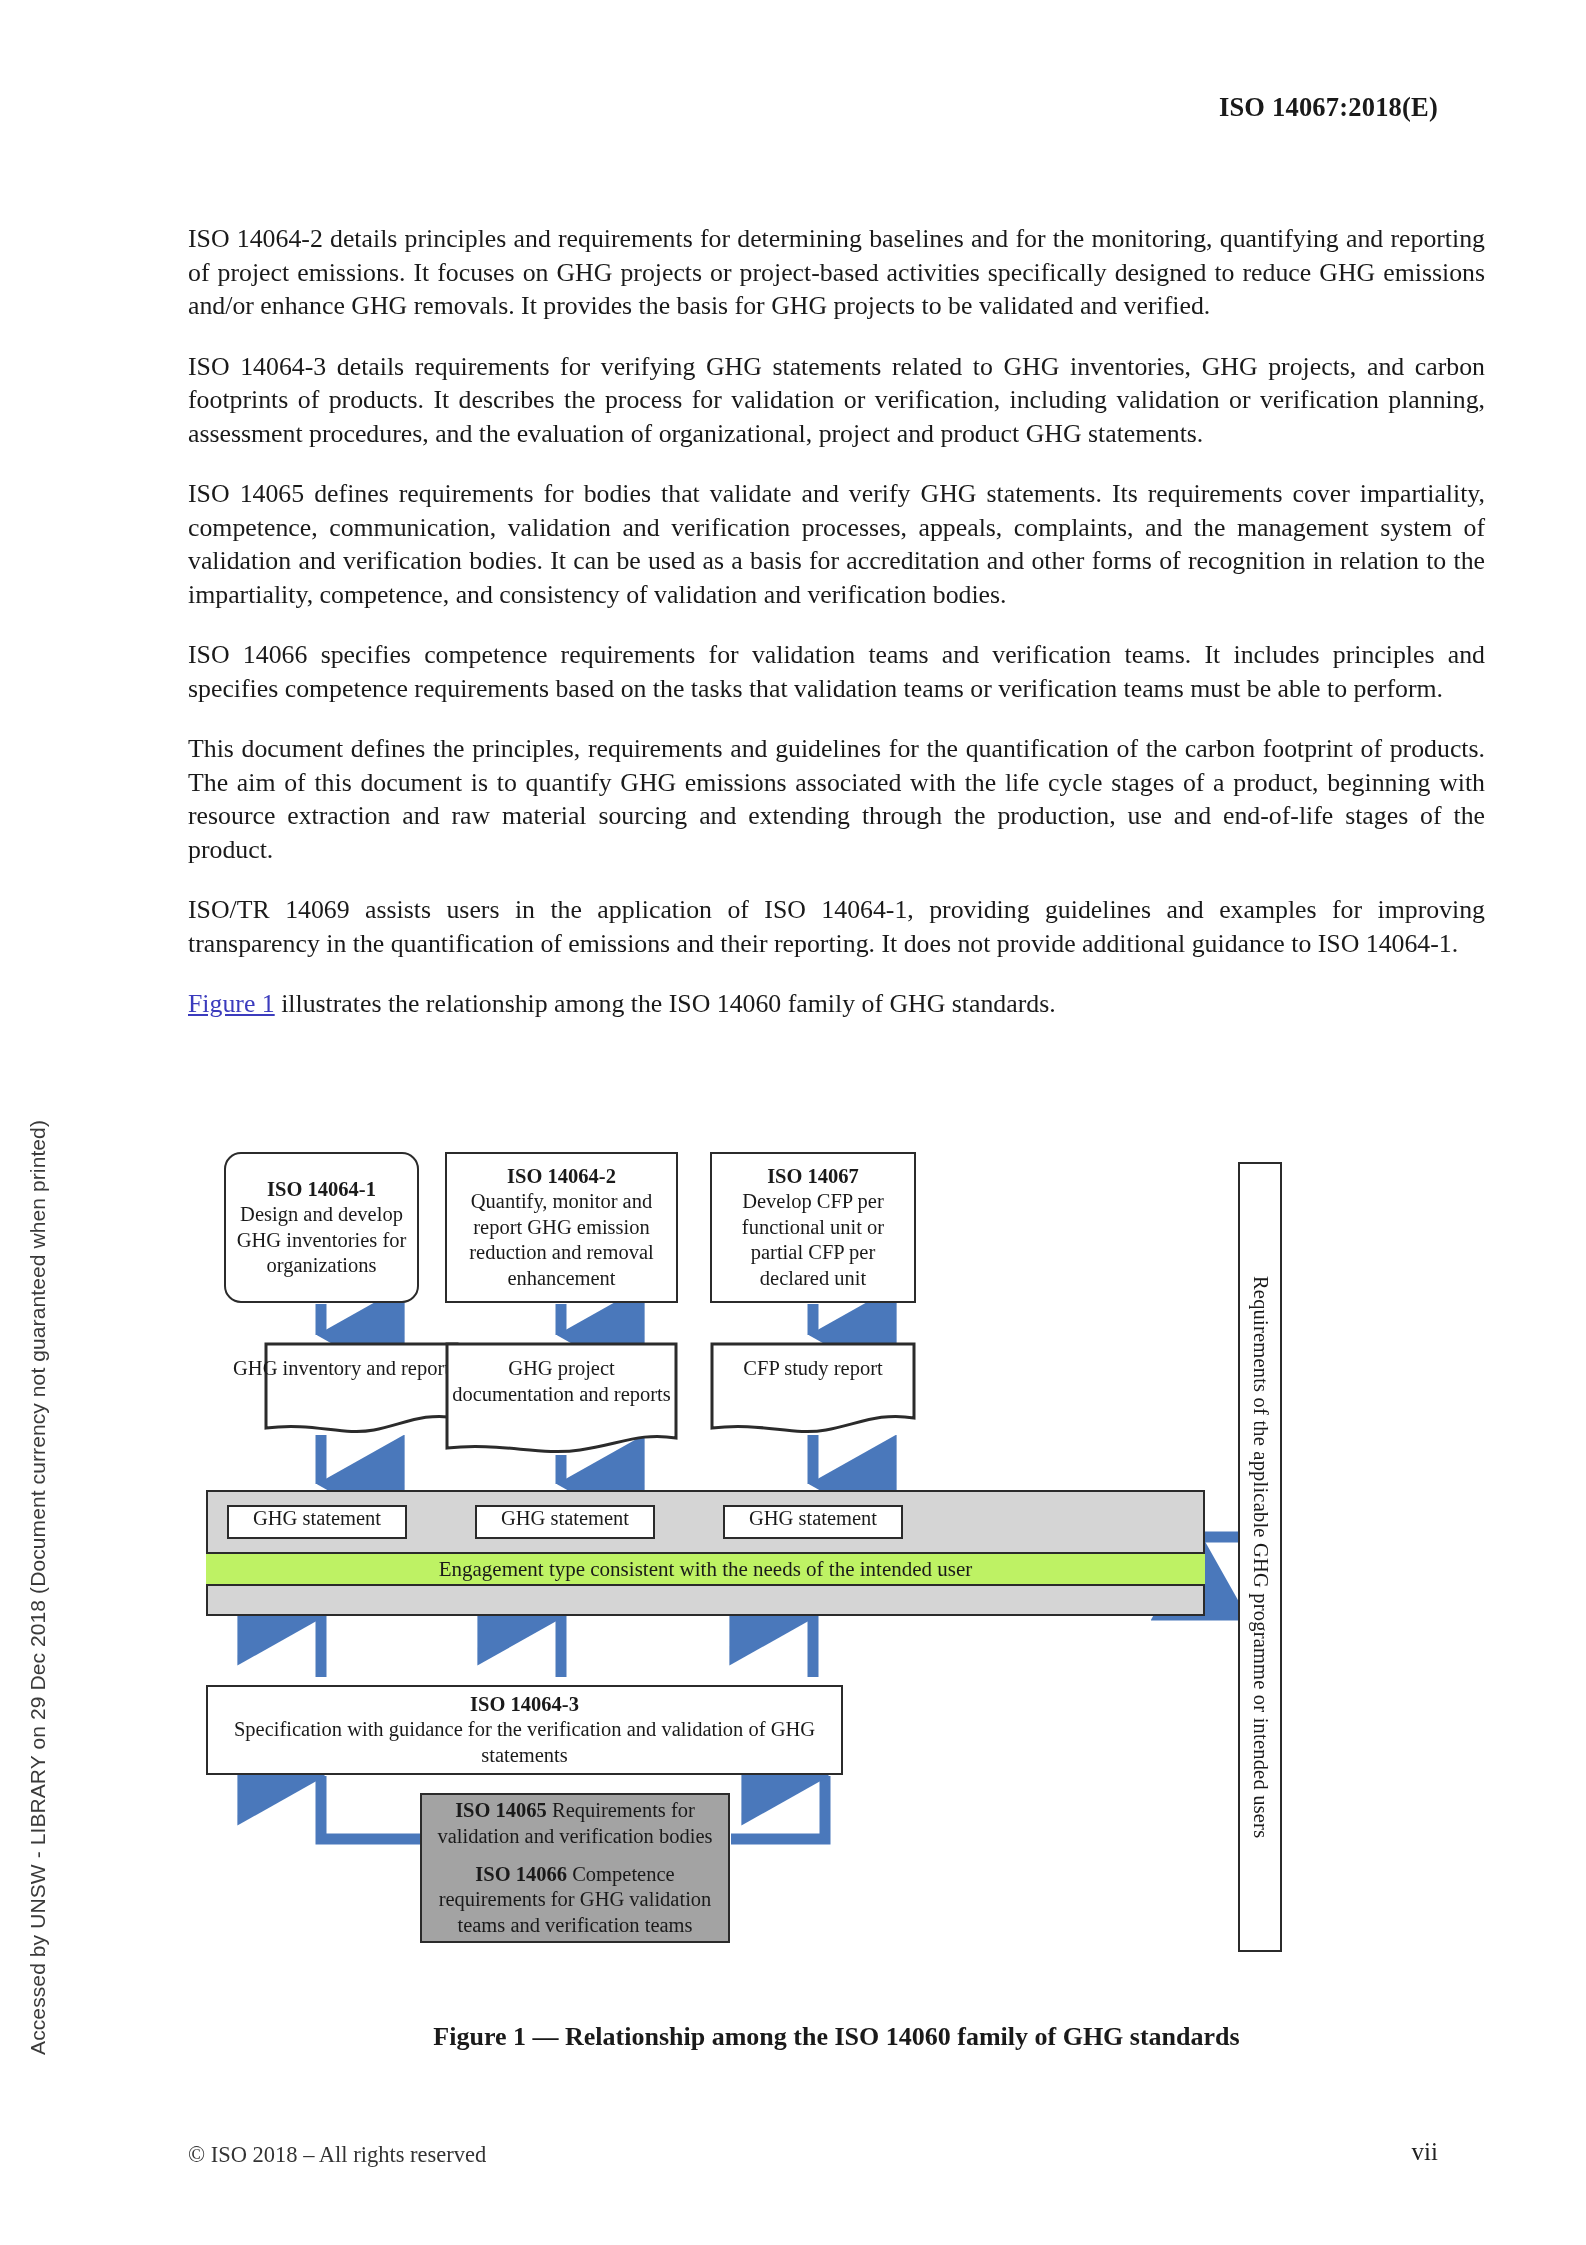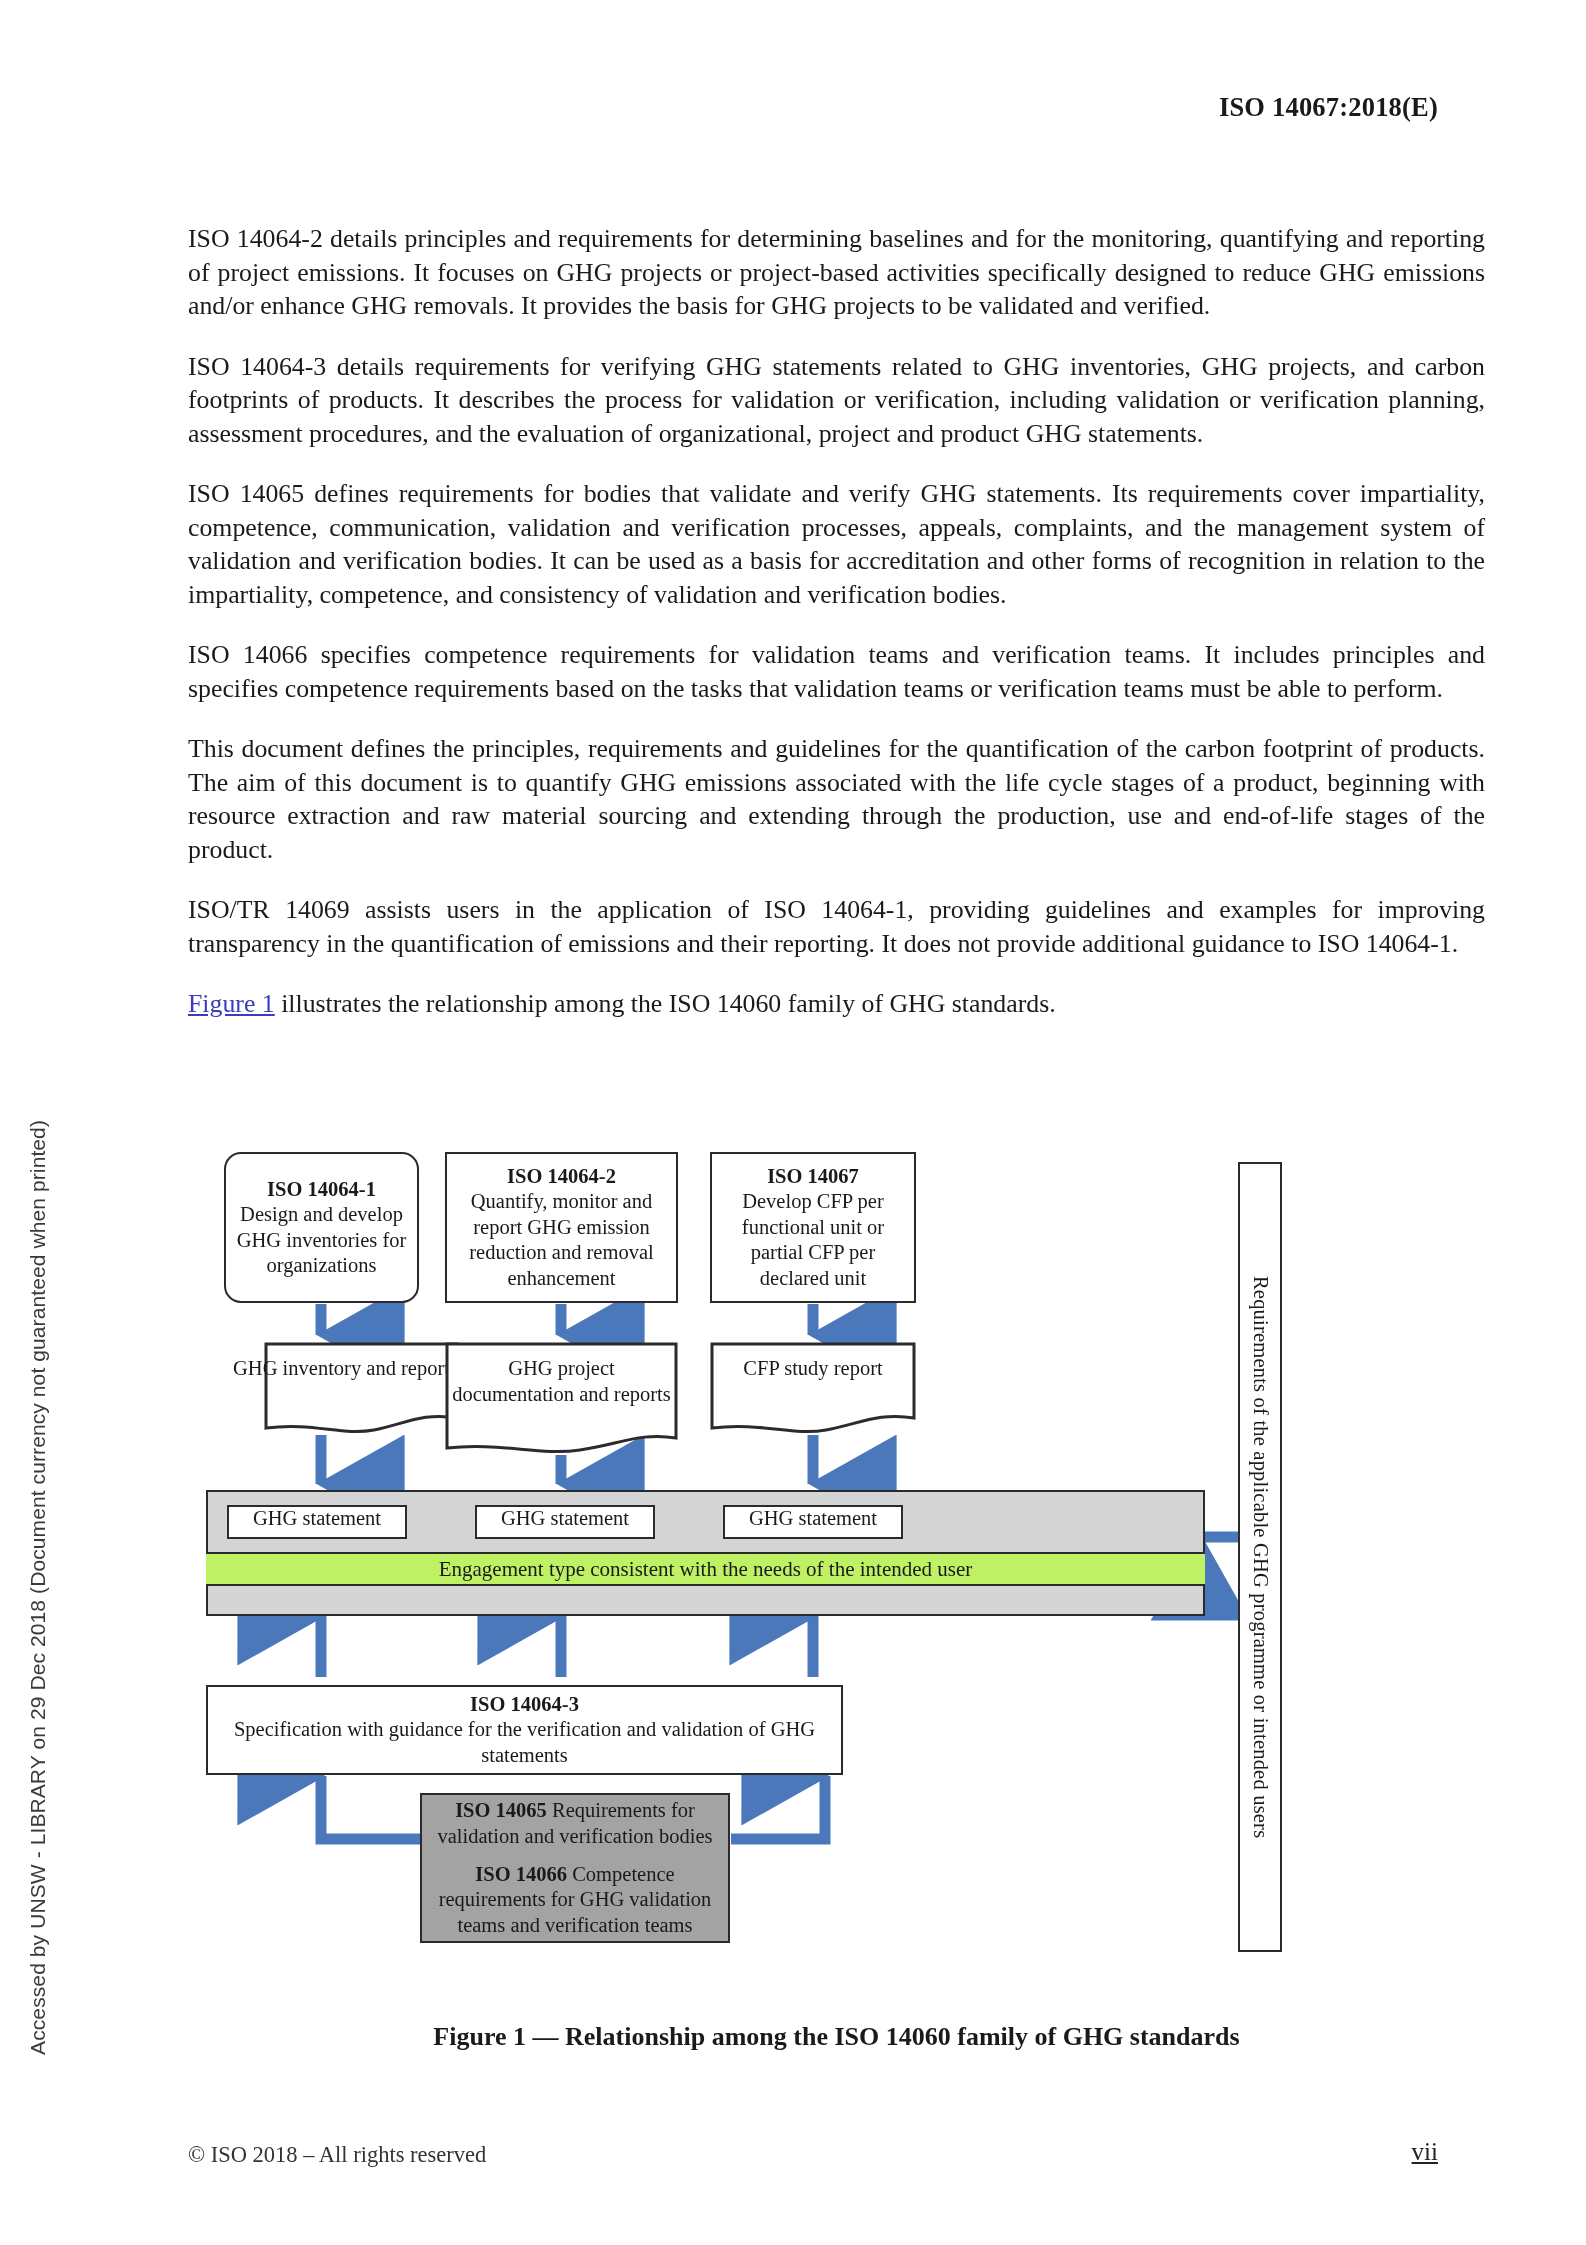--- a/index.html
+++ b/index.html
@@ -188,21 +188,20 @@
     top: 2142px;
     font-size: 22.5px;
     color: #333333;
   }
   .footer-right {
     position: absolute;
     right: 148px;
     top: 2138px;
     font-size: 25px;
     color: #222222;
-    text-decoration: underline;
   }
 </style>
 </head>
 <body>
 
 <div class="page">
 
   <div class="doc-header">ISO 14067:2018(E)</div>
 
   <div class="watermark">Accessed by UNSW - LIBRARY on 29 Dec 2018 (Document currency not guaranteed when printed)</div>

